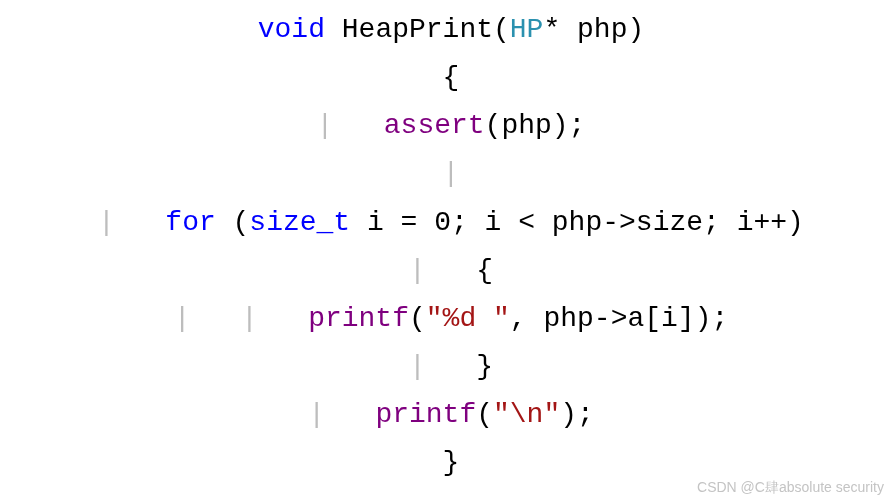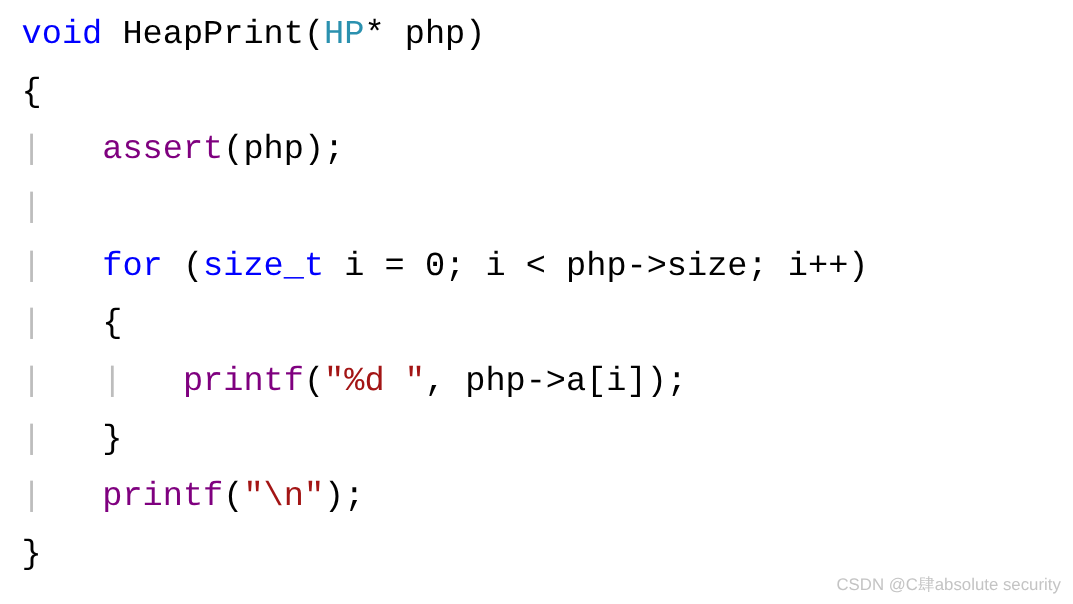--- a/index.html
+++ b/index.html
@@ -11,20 +11,21 @@
     background: #ffffff;
     font-family: "Courier New", "SimSun", monospace;
     font-size: 28px;
     position: relative;
     overflow: hidden;
   }
   .code-area {
     padding: 6px 10px 6px 18px;
     line-height: 1.72;
     white-space: pre;
+    text-align: center;
   }
   .kw-blue { color: #0000ff; }
   .fn-purple { color: #7f007f; }
   .type-teal { color: #2b91af; }
   .plain { color: #000000; }
   .str-red { color: #a31515; }
   .guide {
     color: #bdbdbd;
   }
   .watermark {

